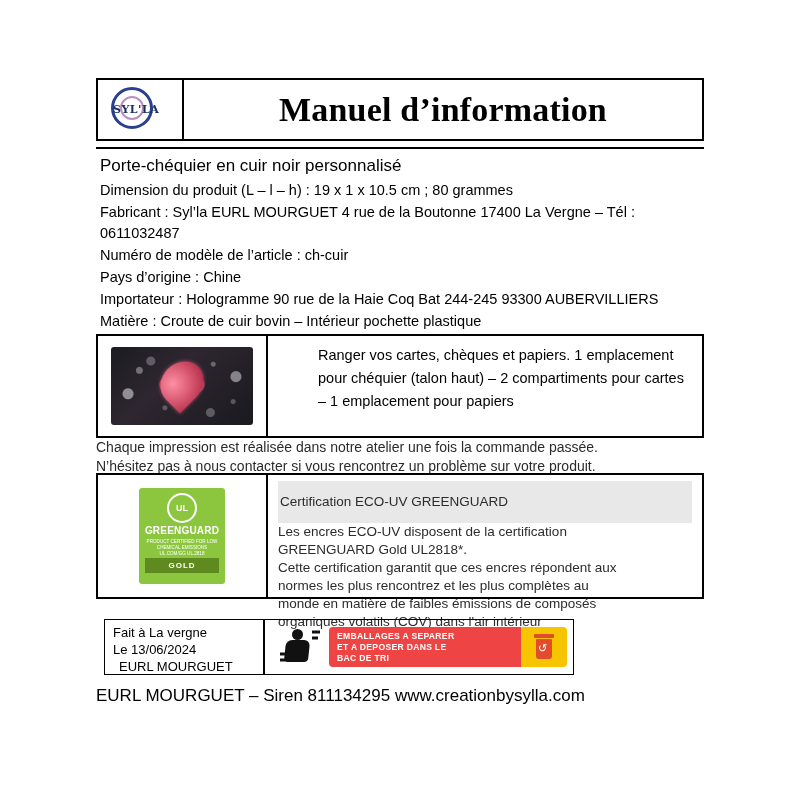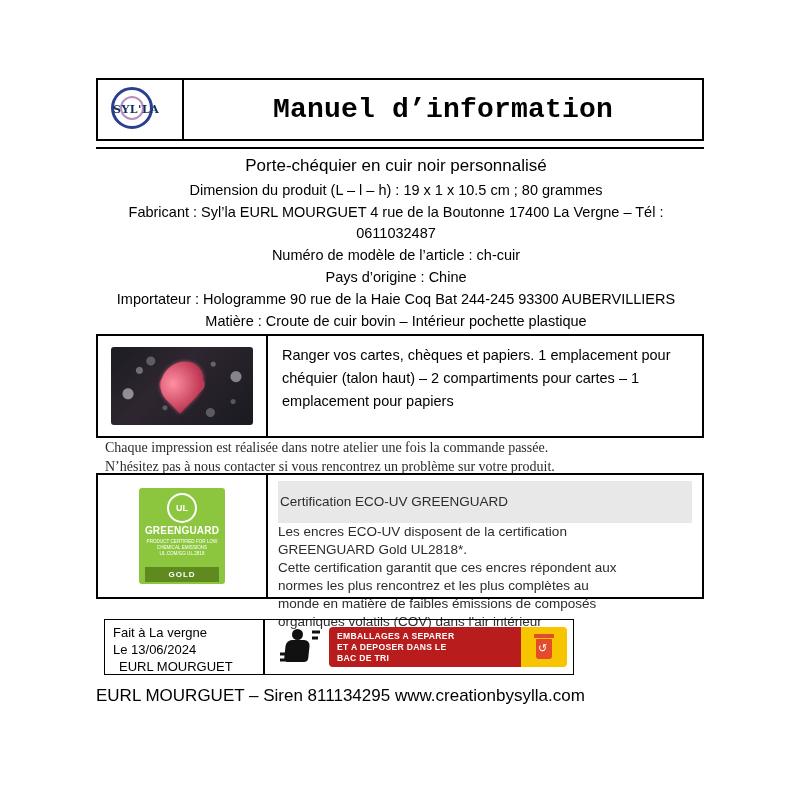--- a/index.html
+++ b/index.html
@@ -76,46 +76,45 @@
     letter-spacing: 0.5px;
     color: #17315f;
   }
   .title-cell {
     flex: 1;
     display: flex;
     align-items: center;
     justify-content: center;
   }
   .doc-title {
-    font-family: Liberation Mono, monospace;
+    font-family: Liberation Serif, serif;
     font-weight: bold;
-    font-size: 28px;
+    font-size: 34px;
     letter-spacing: 0.2px;
   }
 
   
   .hrule {
     position: absolute;
     left: 96px;
     top: 147px;
     width: 608px;
     height: 2px;
     background: #000;
   }
 
   
   .info {
     position: absolute;
-    left: 88px;
+    left: 100px;
     top: 155px;
     width: 616px;
     font-family: "Liberation Sans", sans-serif;
     font-size: 14.5px;
     line-height: 21px;
-    text-align: center;
   }
   .info .prod-name {
     font-size: 17px;
     margin-bottom: 4px;
   }
   .info p {
     margin: 0 0 1px 0;
   }
   .lbl { }
   .val { }
@@ -174,29 +173,30 @@
       radial-gradient(circle at 88% 38%, rgba(230,230,235,0.5) 0 5px, transparent 6px),
       radial-gradient(circle at 28% 18%, rgba(200,200,210,0.35) 0 4px, transparent 5px),
       radial-gradient(circle at 70% 84%, rgba(200,200,210,0.35) 0 4px, transparent 5px);
   }
   .prod-text-cell {
     flex: 1;
     padding: 8px 14px 0 14px;
     font-family: "Liberation Sans", sans-serif;
     font-size: 14.5px;
     line-height: 23px;
+    margin-left: 36px;
   }
 
   
   .note {
     position: absolute;
-    left: 105px;
+    left: 96px;
     top: 438px;
     width: 616px;
-    font-family: Liberation Serif, serif;
+    font-family: Liberation Sans, sans-serif;
     font-size: 14px;
     line-height: 19px;
     color: #2b2b2b;
   }
 
   
   .gg-box {
     position: absolute;
     left: 96px;
     top: 473px;
@@ -249,21 +249,21 @@
   .gg-sub {
     margin-top: 3px;
     width: 74px;
     font-family: "Liberation Sans", sans-serif;
     font-size: 4.6px;
     line-height: 6px;
     color: #ffffff;
     text-align: center;
   }
   .gg-gold {
-    margin-top: 10px;
+    margin-top: 1px;
     width: 74px;
     height: 15px;
     background: #5f8a1f;
     color: #ffffff;
     font-family: "Liberation Sans", sans-serif;
     font-size: 8px;
     font-weight: bold;
     letter-spacing: 1px;
     display: flex;
     align-items: center;
@@ -333,21 +333,21 @@
     transform: skewX(-6deg);
   }
   .tri-person .slash {
     position: absolute;
     left: -1px; top: -1px;
     width: 44px; height: 42px;
   }
   .tri-banner {
     width: 192px;
     height: 40px;
-    background: #b91c1c;
+    background: #ef4444;
     border-radius: 4px 0 0 4px;
     display: flex;
     align-items: center;
     padding-left: 8px;
     box-sizing: border-box;
   }
   .tri-banner span {
     font-family: "Liberation Sans", sans-serif;
     font-size: 8.6px;
     font-weight: bold;

